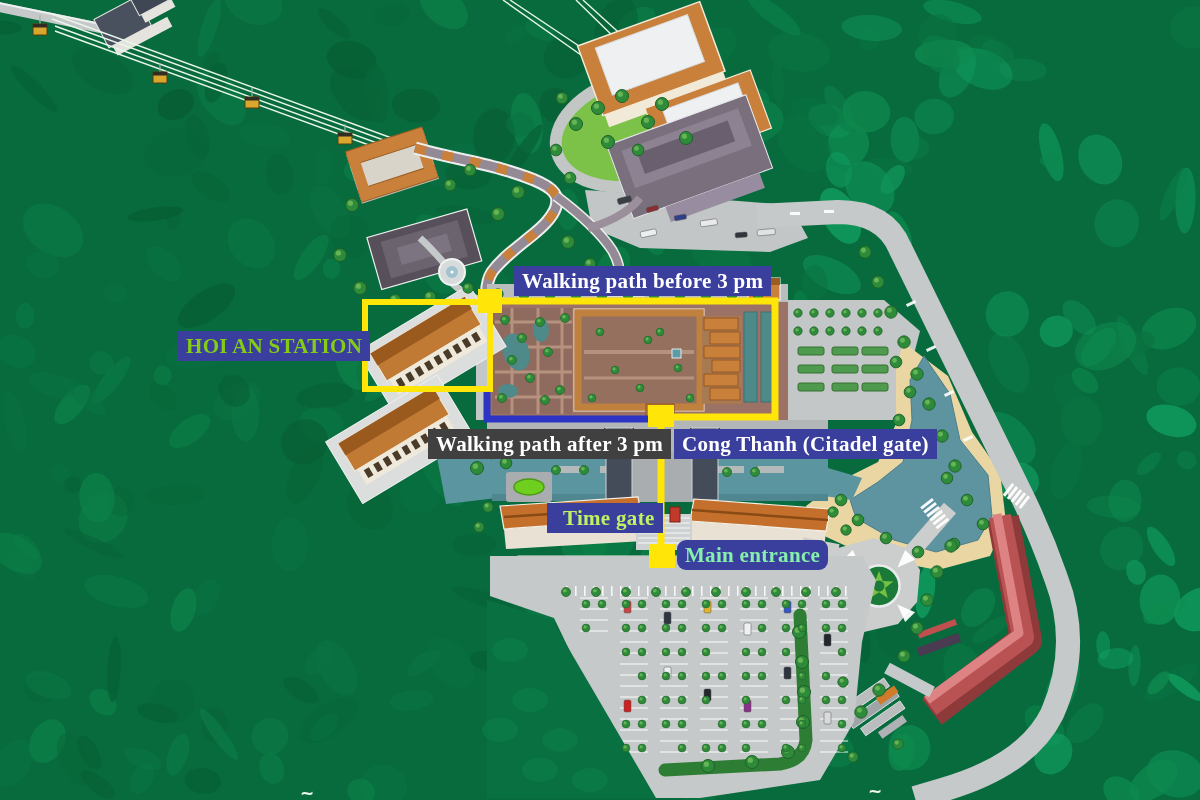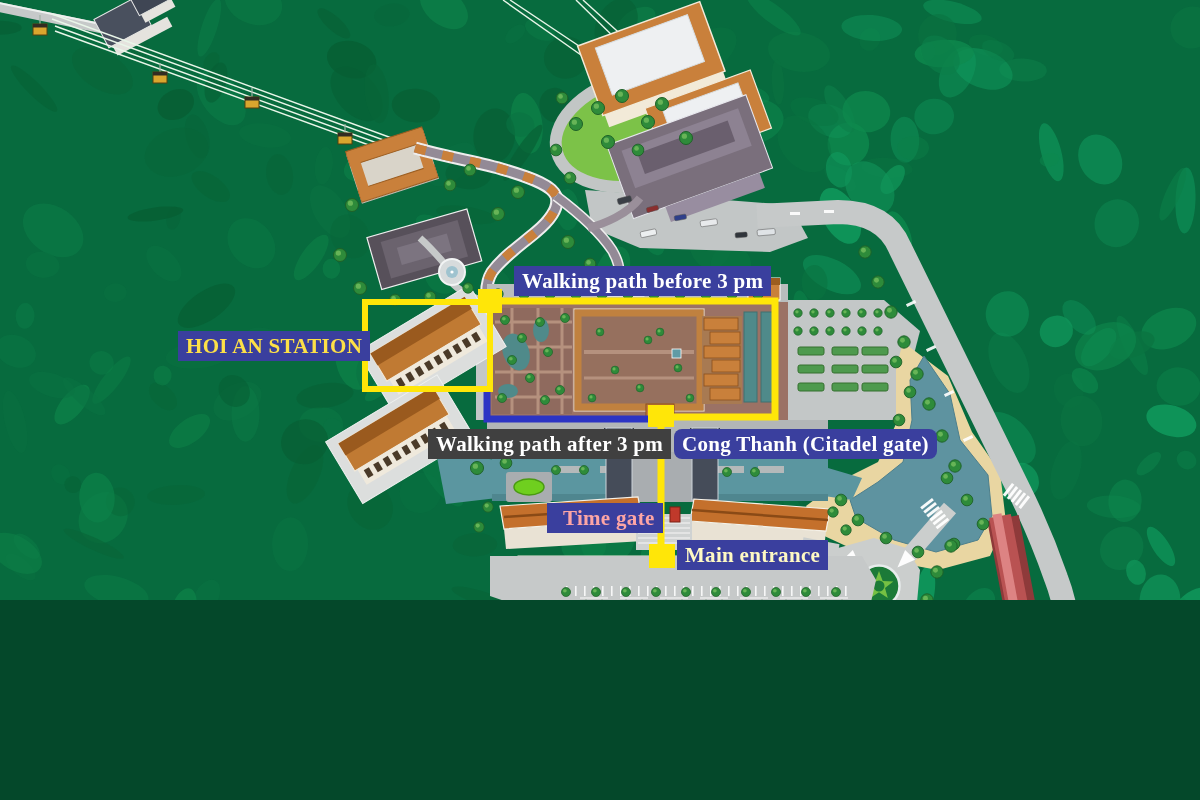--- a/index.html
+++ b/index.html
@@ -1,16 +1,16 @@
 <!DOCTYPE html>
 <html><head>
 <meta charset="utf-8">
 <style>
   html,body{margin:0;padding:0;background:#04482a;}
-  #stage{position:relative;width:1200px;height:600px;overflow:hidden;background:#076b3e;
+  #stage{position:relative;width:1200px;height:800px;overflow:hidden;background:#076b3e;
          font-family:"Liberation Sans","DejaVu Sans",sans-serif;}
   #mapsvg{position:absolute;left:0;top:0;width:1200px;height:800px;display:block;}
   .maplabel{position:absolute;background:#3a3f9e;color:#fff;
             font-family:"Liberation Serif","DejaVu Serif",serif;font-weight:bold;
             font-size:21px;line-height:26px;padding:2px 8px;white-space:nowrap;letter-spacing:.3px;}
   .watermark{position:absolute;left:20px;top:500px;color:#dde4dd;opacity:.95;
              font-weight:bold;font-size:37px;letter-spacing:0;
              font-family:"Liberation Sans","DejaVu Sans",sans-serif;}
   .tilde{position:absolute;color:#eef6ee;font-weight:bold;font-size:17px;
          font-family:"DejaVu Sans",sans-serif;}
@@ -1067,20 +1067,20 @@
         <rect x="365" y="302" width="125" height="87" fill="none" stroke="#ffe608" stroke-width="6"></rect>
         <polyline points="486,301 775,301 775,417 662,417" fill="none" stroke="#ffe608" stroke-width="7"></polyline>
         <line x1="661" y1="416" x2="661" y2="551" stroke="#ffe608" stroke-width="7"></line>
         <rect x="478" y="289" width="24" height="24" fill="#ffe608"></rect>
         <rect x="648" y="405" width="26" height="22" fill="#ffe608"></rect>
         <rect x="649" y="544" width="26" height="24" fill="#ffe608"></rect>
       </g>
 </svg>
 
 <div class="maplabel" style="left: 514px; top: 266px; background: rgb(58, 63, 158); color: rgb(255, 255, 255);">Walking path before 3 pm</div>
-<div class="maplabel" style="left: 178px; top: 331px; background: rgb(58, 63, 158); color: #fde047;">HOI AN STATION</div>
+<div class="maplabel" style="left: 178px; top: 331px; background: rgb(58, 63, 158); color: #84cc16;">HOI AN STATION</div>
 <div class="maplabel" style="left: 428px; top: 429px; background: #404040; color: rgb(255, 255, 255);">Walking path after 3 pm</div>
-<div class="maplabel" style="left: 674px; top: 429px; background: rgb(58, 63, 158); color: rgb(255, 255, 255); border-radius: 8px;">Cong Thanh (Citadel gate)</div>
-<div class="maplabel" style="left: 547px; top: 503px; background: rgb(58, 63, 158); color: #fca5a5; padding-left: 16px;">Time gate</div>
-<div class="maplabel" style="left: 677px; top: 540px; background: rgb(58, 63, 158); color: #fef9c3;">Main entrance</div>
+<div class="maplabel" style="left: 674px; top: 429px; background: rgb(58, 63, 158); color: rgb(255, 255, 255);">Cong Thanh (Citadel gate)</div>
+<div class="maplabel" style="left: 547px; top: 503px; background: rgb(58, 63, 158); color: #bef264; padding-left: 16px;">Time gate</div>
+<div class="maplabel" style="left: 677px; top: 540px; background: rgb(58, 63, 158); color: #86efac; border-radius: 9px;">Main entrance</div>
 <div class="tilde" style="left:300px;top:783px">~</div>
 <div class="tilde" style="left:868px;top:781px">~</div>
 </div>
 
 </body></html>

